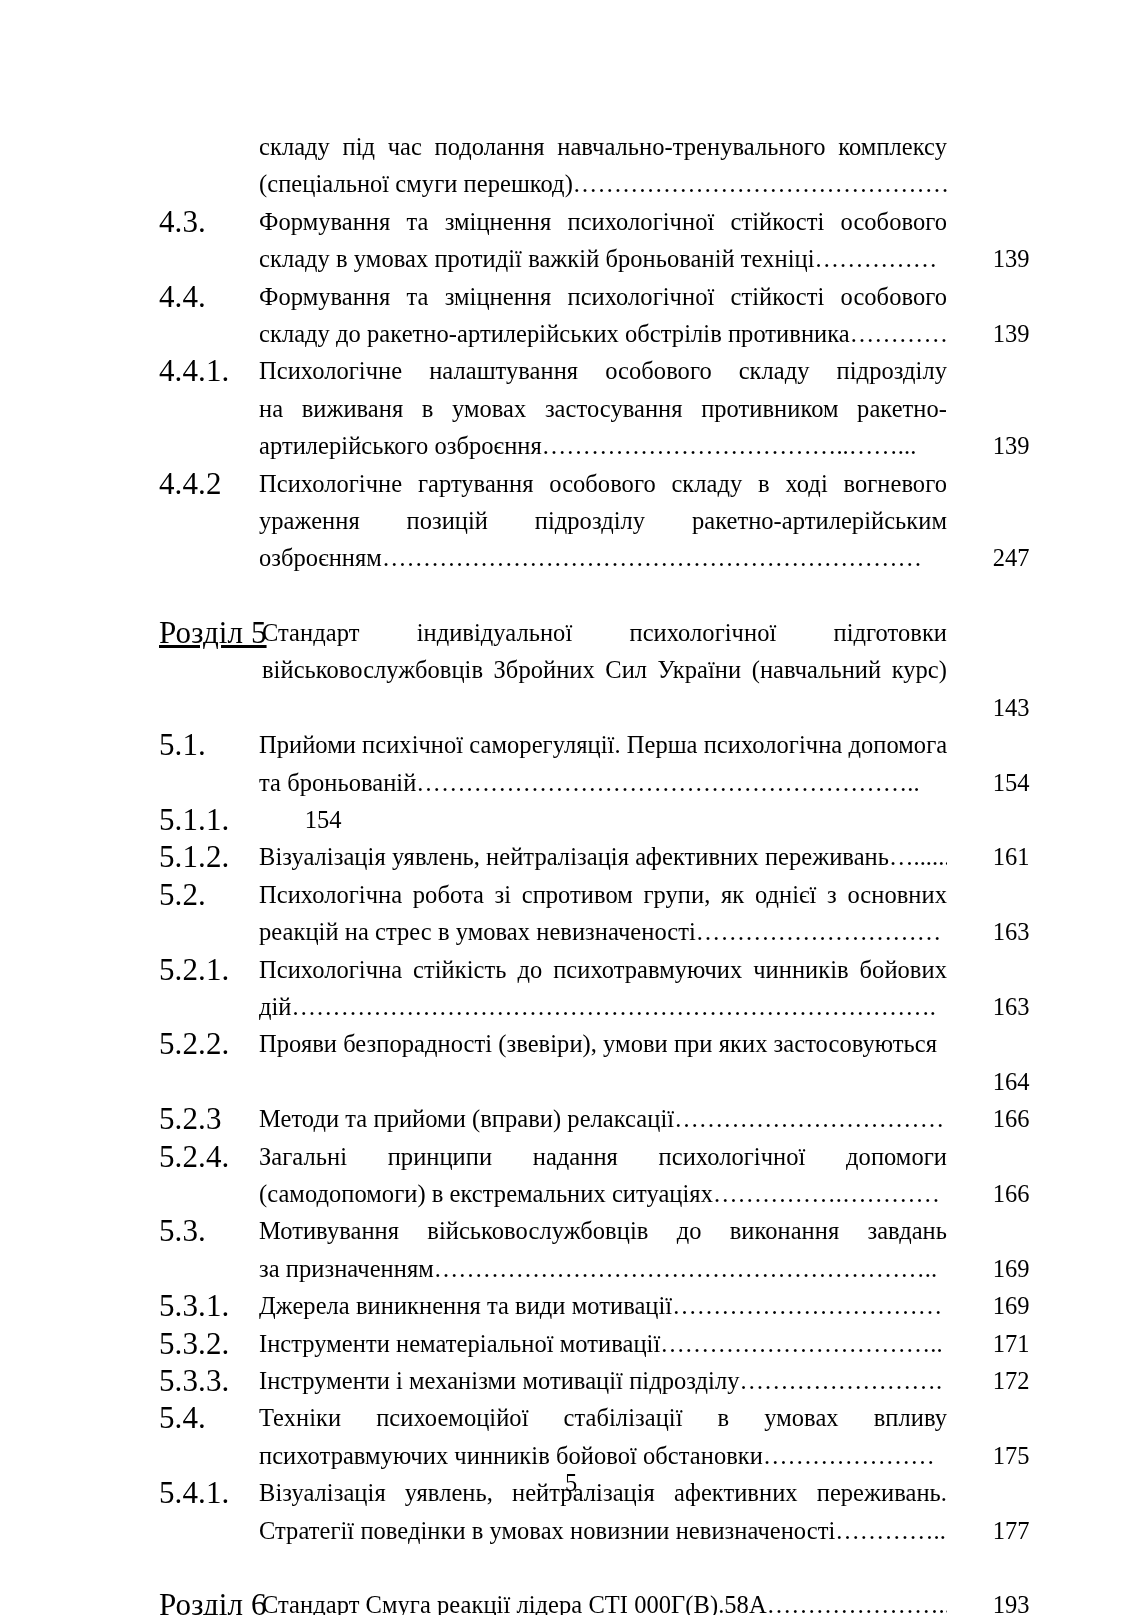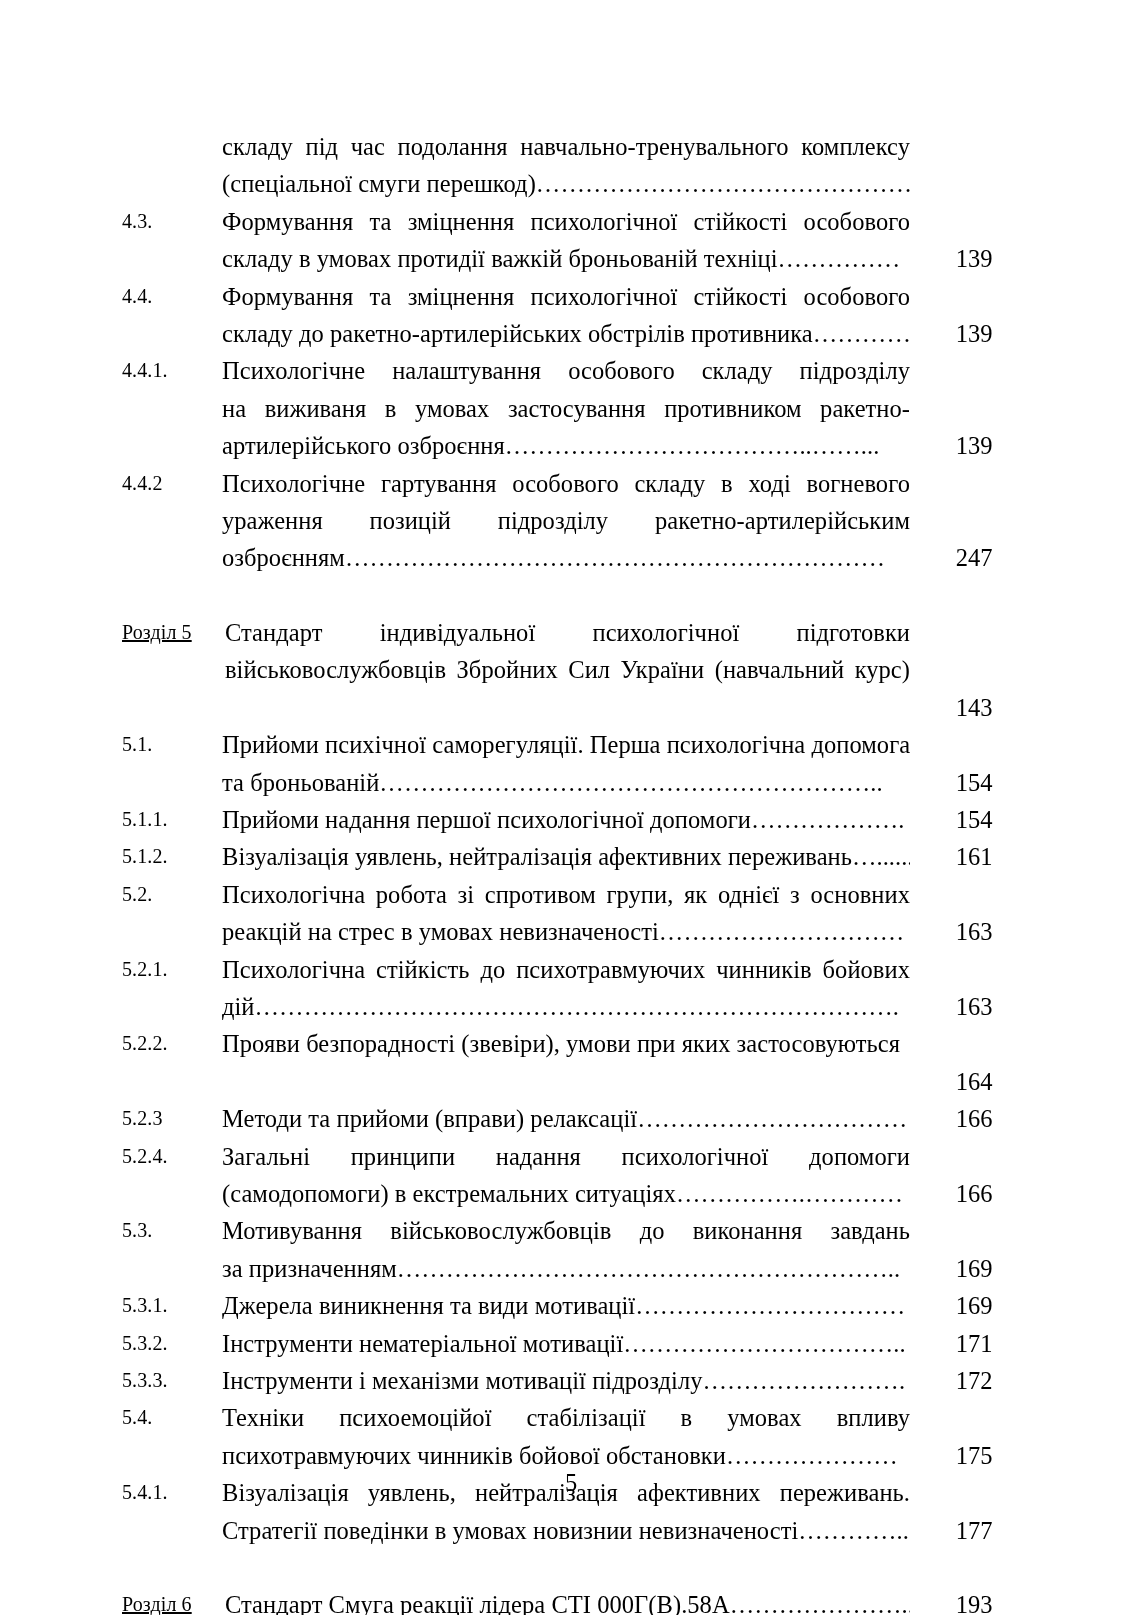--- a/index.html
+++ b/index.html
@@ -31,26 +31,27 @@
     left: 122px;
     top: 128px;
     width: 878px;
   }
 
   
   .entry {
     display: flex;
     align-items: flex-start;
     width: 100%;
+    margin-left: 37px;
   }
 
   .num {
     flex: 0 0 100px;
     width: 100px;
-    font-size: 20px;
+    font-size: 31px;
     line-height: 37.4px;
     white-space: nowrap;
     letter-spacing: 0.1px;
   }
 
   .num.section {
     flex: 0 0 103px;
     width: 103px;
     text-decoration: underline;
   }
@@ -249,23 +250,20 @@
           <div class="line">Прийоми психічної саморегуляції. Перша психологічна допомога</div>
           <div class="line">та броньованій……………………………………………………..</div>
         </div>
         <div class="pages-col">
           <div class="pline"></div>
           <div class="pline">154</div>
         </div>
       </div>
       <div class="entry">
         <div class="num">5.1.1.</div>
-        <div class="body-col">
-          <div class="line">Прийоми надання першої психологічної допомоги……………….</div>
-        </div>
         <div class="pages-col">
           <div class="pline">154</div>
         </div>
       </div>
       <div class="entry">
         <div class="num">5.1.2.</div>
         <div class="body-col">
           <div class="line">Візуалізація уявлень, нейтралізація афективних переживань…......</div>
         </div>
         <div class="pages-col">

